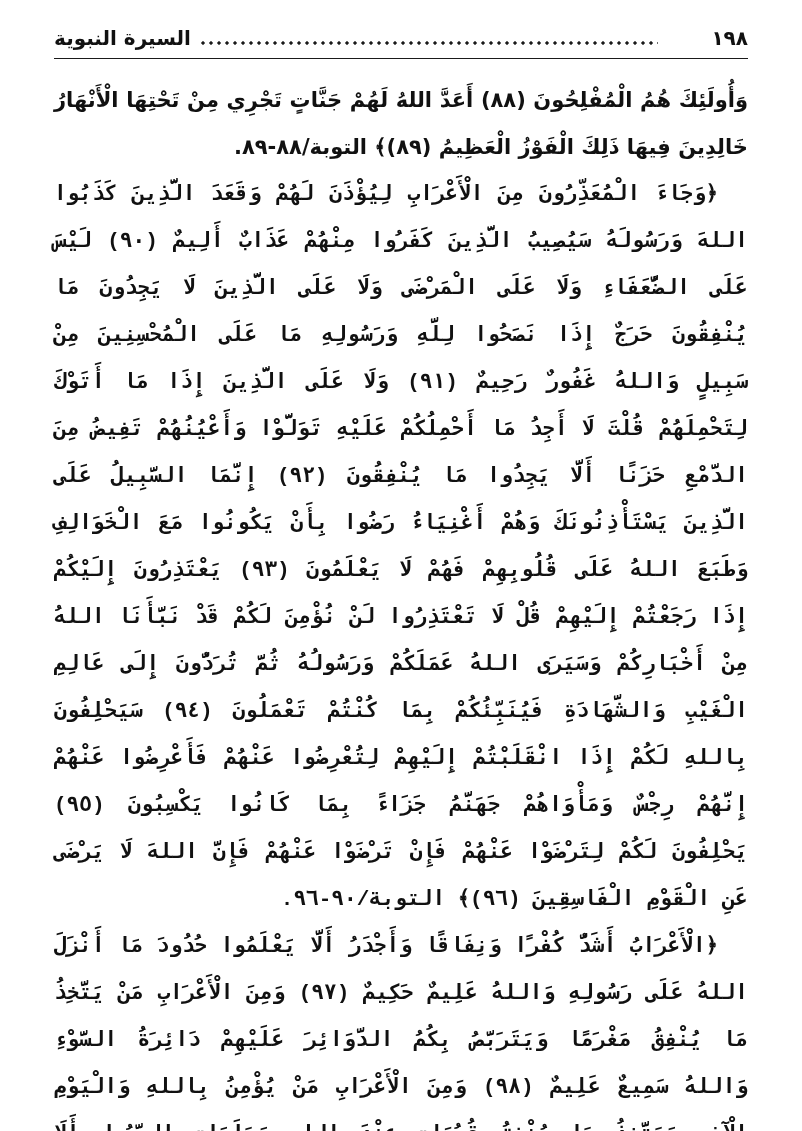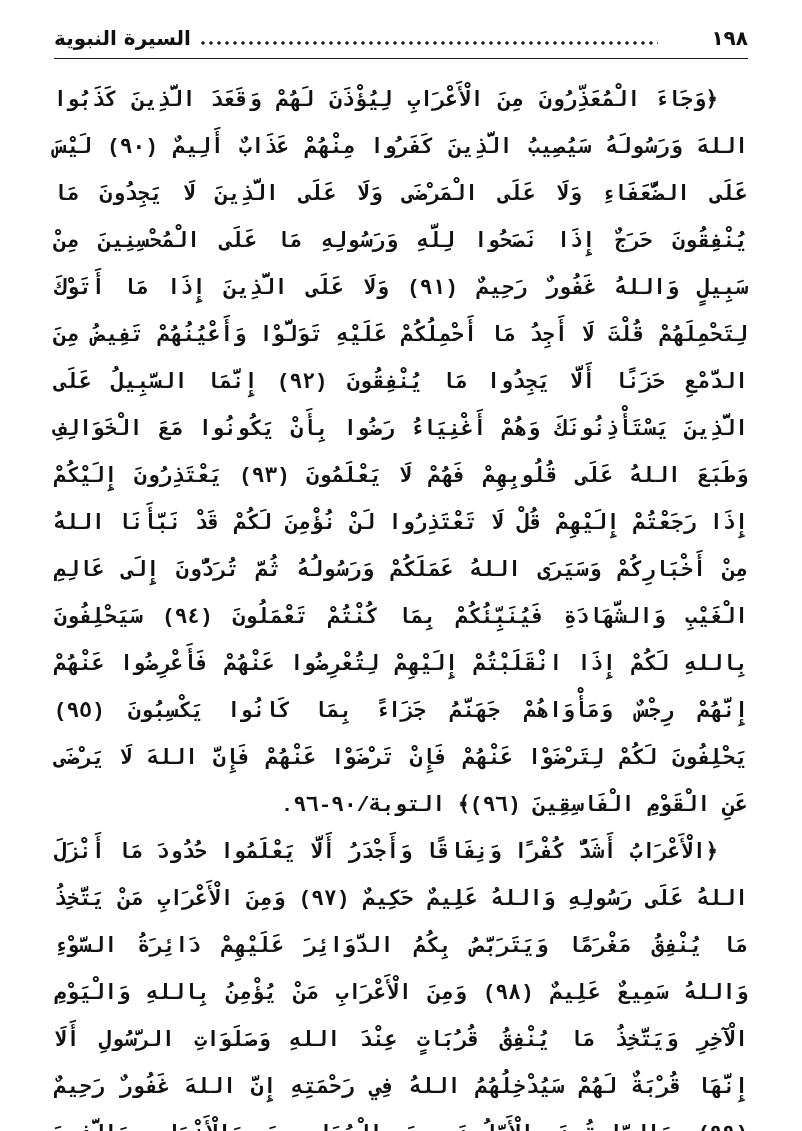--- a/index.html
+++ b/index.html
@@ -75,18 +75,19 @@
 
   <div class="header">
     <span class="page-number">١٩٨</span>
     <span class="leader"></span>
     <span class="book-title">السيرة النبوية</span>
   </div>
 
   <hr class="header-divider">
 
   <div class="body-text">
+    <p>وَأُولَئِكَ هُمُ الْمُفْلِحُونَ (٨٨) أَعَدَّ اللهُ لَهُمْ جَنَّاتٍ تَجْرِي مِنْ تَحْتِهَا الْأَنْهَارُ خَالِدِينَ فِيهَا ذَلِكَ الْفَوْزُ الْعَظِيمُ (٨٩)﴾ التوبة/٨٨-٨٩.</p>
     <p class="indent">﴿وَجَاءَ الْمُعَذِّرُونَ مِنَ الْأَعْرَابِ لِيُؤْذَنَ لَهُمْ وَقَعَدَ الَّذِينَ كَذَبُوا اللهَ وَرَسُولَهُ سَيُصِيبُ الَّذِينَ كَفَرُوا مِنْهُمْ عَذَابٌ أَلِيمٌ (٩٠) لَيْسَ عَلَى الضُّعَفَاءِ وَلَا عَلَى الْمَرْضَى وَلَا عَلَى الَّذِينَ لَا يَجِدُونَ مَا يُنْفِقُونَ حَرَجٌ إِذَا نَصَحُوا لِلَّهِ وَرَسُولِهِ مَا عَلَى الْمُحْسِنِينَ مِنْ سَبِيلٍ وَاللهُ غَفُورٌ رَحِيمٌ (٩١) وَلَا عَلَى الَّذِينَ إِذَا مَا أَتَوْكَ لِتَحْمِلَهُمْ قُلْتَ لَا أَجِدُ مَا أَحْمِلُكُمْ عَلَيْهِ تَوَلَّوْا وَأَعْيُنُهُمْ تَفِيضُ مِنَ الدَّمْعِ حَزَنًا أَلَّا يَجِدُوا مَا يُنْفِقُونَ (٩٢) إِنَّمَا السَّبِيلُ عَلَى الَّذِينَ يَسْتَأْذِنُونَكَ وَهُمْ أَغْنِيَاءُ رَضُوا بِأَنْ يَكُونُوا مَعَ الْخَوَالِفِ وَطَبَعَ اللهُ عَلَى قُلُوبِهِمْ فَهُمْ لَا يَعْلَمُونَ (٩٣) يَعْتَذِرُونَ إِلَيْكُمْ إِذَا رَجَعْتُمْ إِلَيْهِمْ قُلْ لَا تَعْتَذِرُوا لَنْ نُؤْمِنَ لَكُمْ قَدْ نَبَّأَنَا اللهُ مِنْ أَخْبَارِكُمْ وَسَيَرَى اللهُ عَمَلَكُمْ وَرَسُولُهُ ثُمَّ تُرَدُّونَ إِلَى عَالِمِ الْغَيْبِ وَالشَّهَادَةِ فَيُنَبِّئُكُمْ بِمَا كُنْتُمْ تَعْمَلُونَ (٩٤) سَيَحْلِفُونَ بِاللهِ لَكُمْ إِذَا انْقَلَبْتُمْ إِلَيْهِمْ لِتُعْرِضُوا عَنْهُمْ فَأَعْرِضُوا عَنْهُمْ إِنَّهُمْ رِجْسٌ وَمَأْوَاهُمْ جَهَنَّمُ جَزَاءً بِمَا كَانُوا يَكْسِبُونَ (٩٥) يَحْلِفُونَ لَكُمْ لِتَرْضَوْا عَنْهُمْ فَإِنْ تَرْضَوْا عَنْهُمْ فَإِنَّ اللهَ لَا يَرْضَى عَنِ الْقَوْمِ الْفَاسِقِينَ (٩٦)﴾ التوبة/٩٠-٩٦.</p>
     <p class="indent">﴿الْأَعْرَابُ أَشَدُّ كُفْرًا وَنِفَاقًا وَأَجْدَرُ أَلَّا يَعْلَمُوا حُدُودَ مَا أَنْزَلَ اللهُ عَلَى رَسُولِهِ وَاللهُ عَلِيمٌ حَكِيمٌ (٩٧) وَمِنَ الْأَعْرَابِ مَنْ يَتَّخِذُ مَا يُنْفِقُ مَغْرَمًا وَيَتَرَبَّصُ بِكُمُ الدَّوَائِرَ عَلَيْهِمْ دَائِرَةُ السَّوْءِ وَاللهُ سَمِيعٌ عَلِيمٌ (٩٨) وَمِنَ الْأَعْرَابِ مَنْ يُؤْمِنُ بِاللهِ وَالْيَوْمِ الْآخِرِ وَيَتَّخِذُ مَا يُنْفِقُ قُرُبَاتٍ عِنْدَ اللهِ وَصَلَوَاتِ الرَّسُولِ أَلَا إِنَّهَا قُرْبَةٌ لَهُمْ سَيُدْخِلُهُمُ اللهُ فِي رَحْمَتِهِ إِنَّ اللهَ غَفُورٌ رَحِيمٌ (٩٩) وَالسَّابِقُونَ الْأَوَّلُونَ مِنَ الْمُهَاجِرِينَ وَالْأَنْصَارِ وَالَّذِينَ اتَّبَعُوهُمْ بِإِحْسَانٍ رَضِيَ اللهُ عَنْهُمْ وَرَضُوا عَنْهُ وَأَعَدَّ لَهُمْ جَنَّاتٍ تَجْرِي تَحْتَهَا الْأَنْهَارُ خَالِدِينَ فِيهَا أَبَدًا ذَلِكَ الْفَوْزُ الْعَظِيمُ (١٠٠)﴾ التوبة/٩٧-١٠٠.</p>
 
   </div>
 
 </div>
 
 </body></html>

